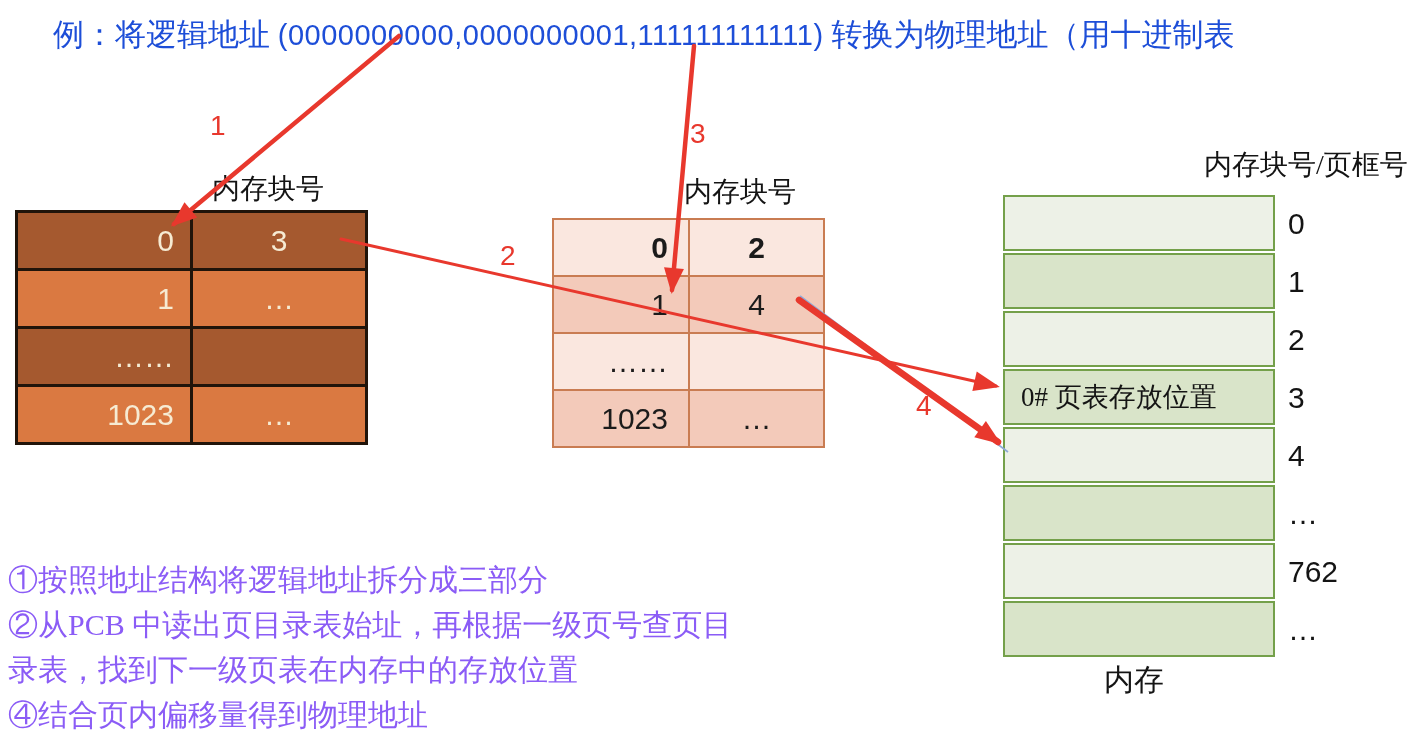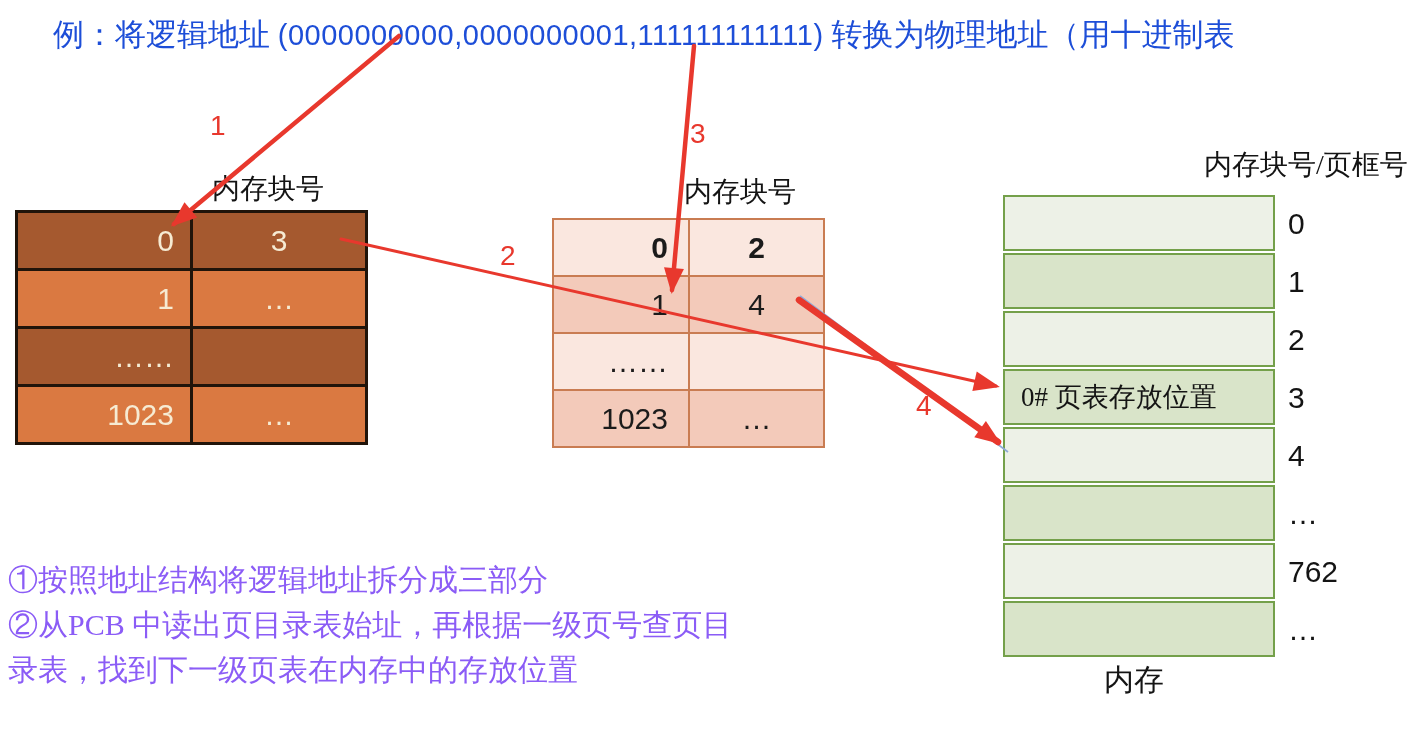--- a/index.html
+++ b/index.html
@@ -201,20 +201,21 @@
 
   <div class="arrow-label" style="left:210px; top:110px;">1</div>
   <div class="arrow-label" style="left:500px; top:240px;">2</div>
   <div class="arrow-label" style="left:690px; top:118px;">3</div>
   <div class="arrow-label" style="left:916px; top:390px;">4</div>
 
   <div class="abs steps">
     <div>①按照地址结构将逻辑地址拆分成三部分</div>
     <div>②从PCB 中读出页目录表始址，再根据一级页号查页目</div>
     <div>录表，找到下一级页表在内存中的存放位置</div>
+    <div>④结合页内偏移量得到物理地址</div>
   </div>
 
   <svg class="overlay" viewBox="0 0 1415 737" xmlns="http://www.w3.org/2000/svg">
     <defs>
       <marker id="ah" markerUnits="userSpaceOnUse" markerWidth="30" markerHeight="26" refX="24" refY="13" orient="auto">
         <path d="M2,3 L28,13 L2,23 Z" fill="#E8382D"></path>
       </marker>
     </defs>
 
     <line x1="800" y1="296" x2="1008" y2="452" stroke="#8EA9D8" stroke-width="1.6"></line>

